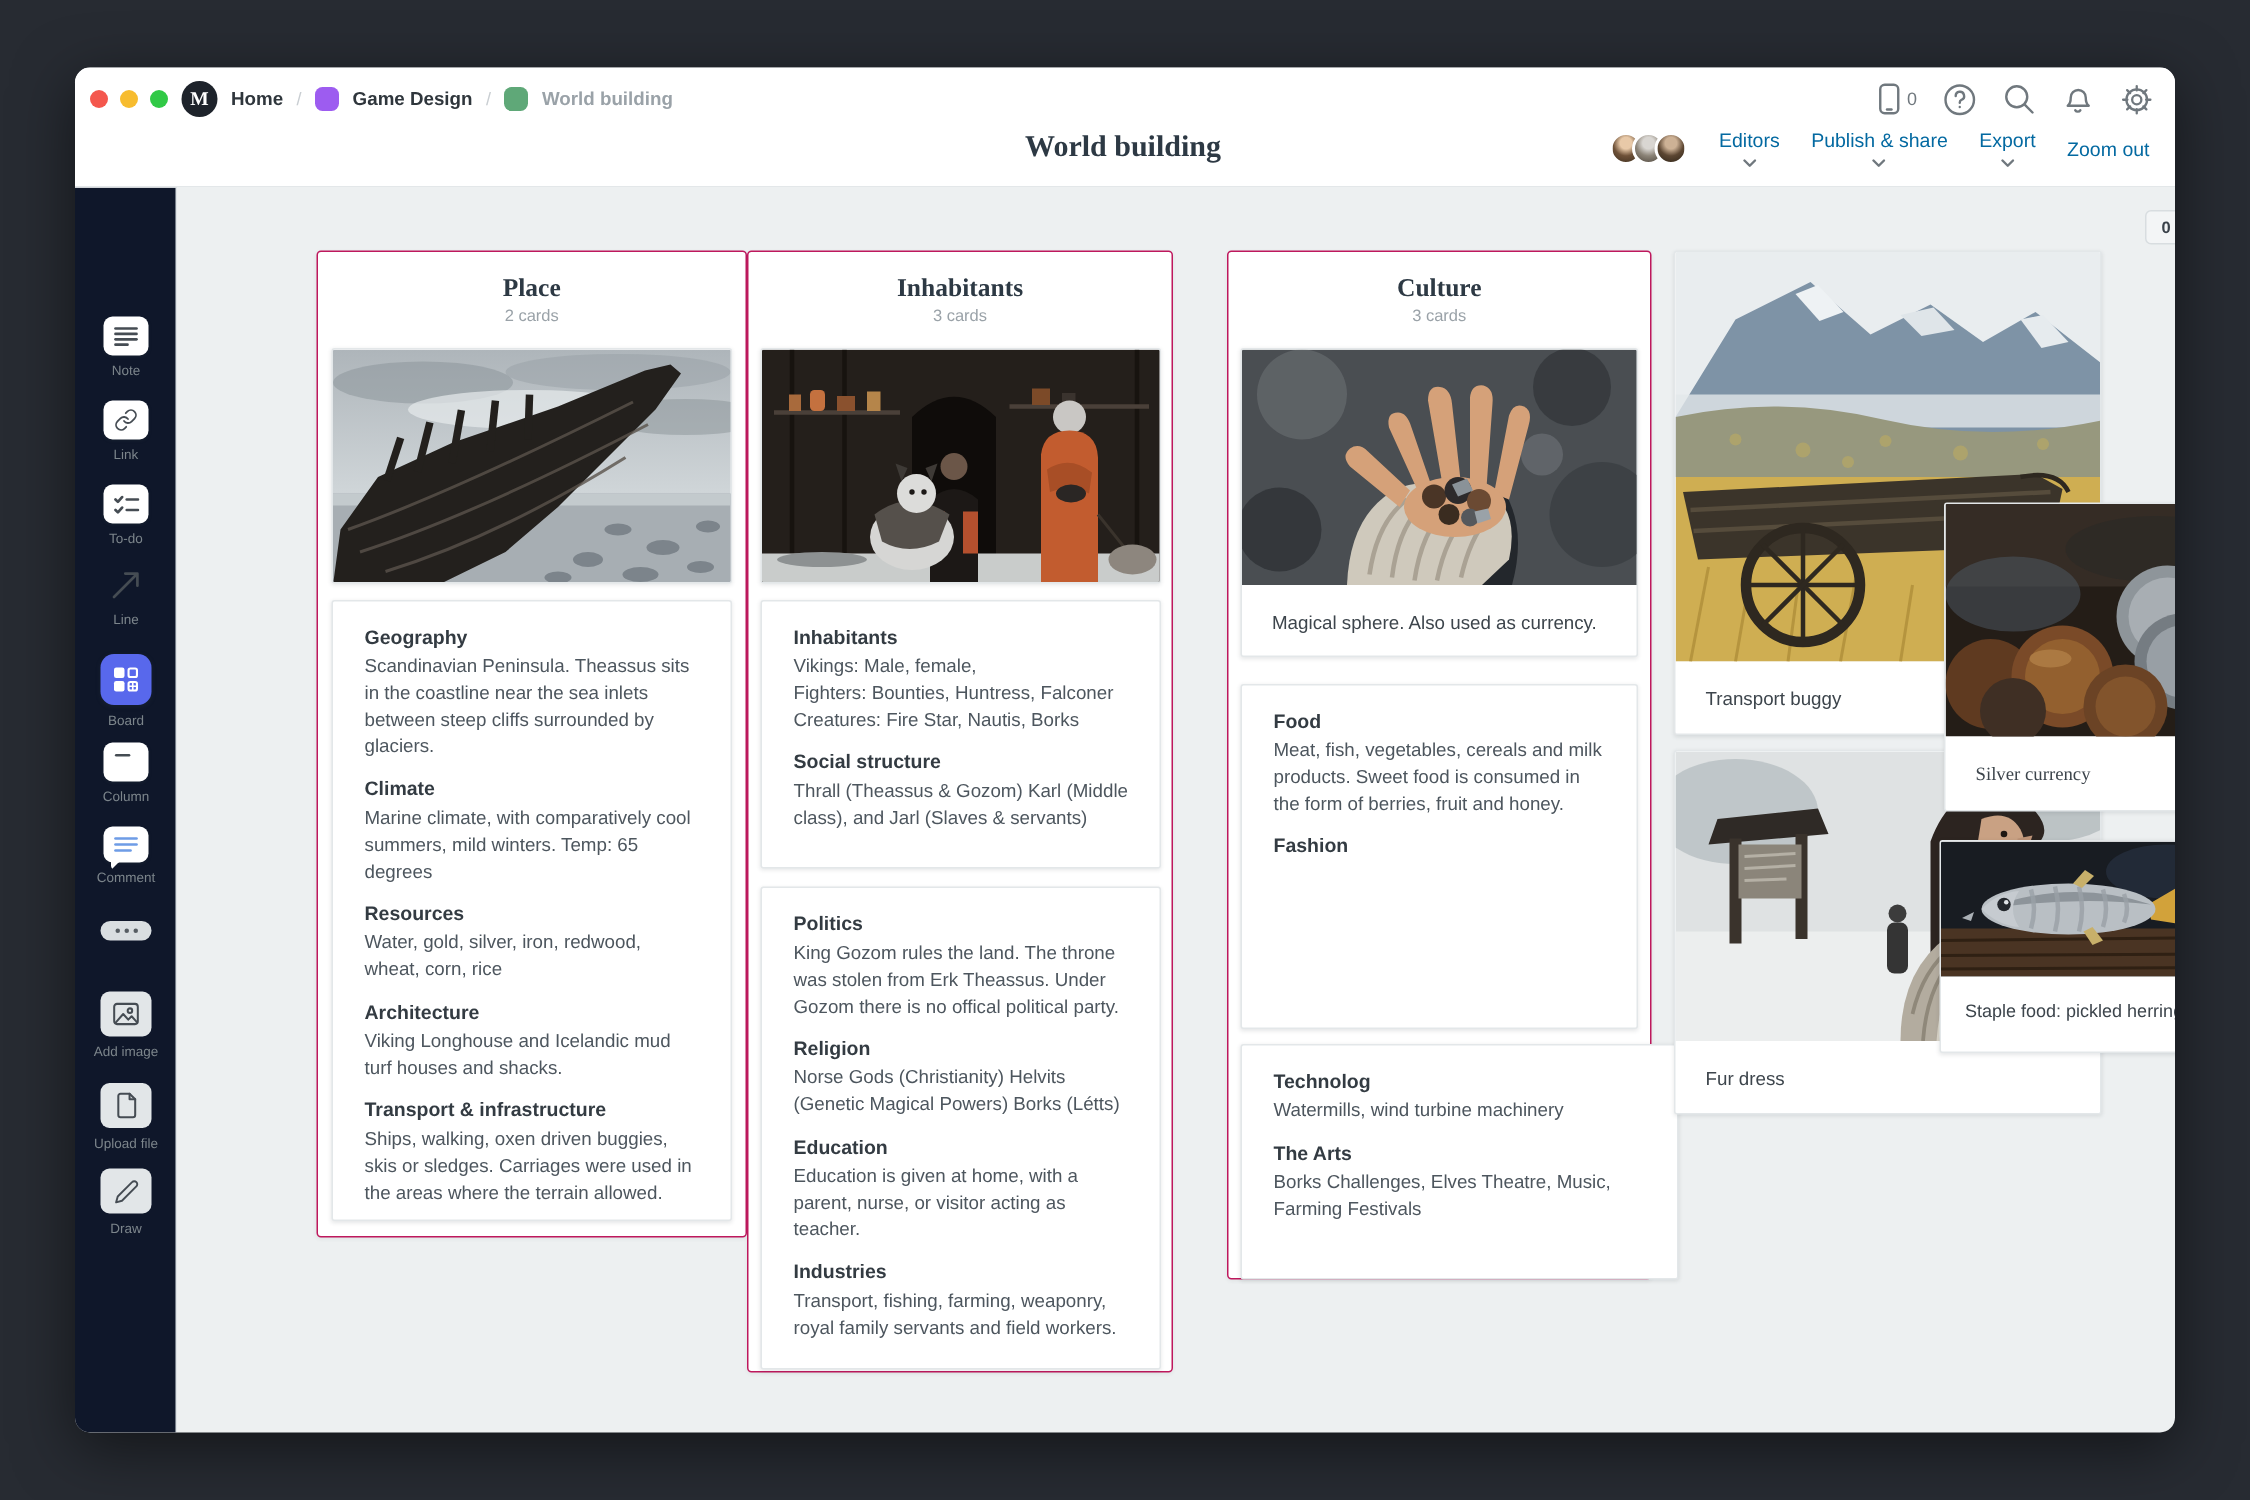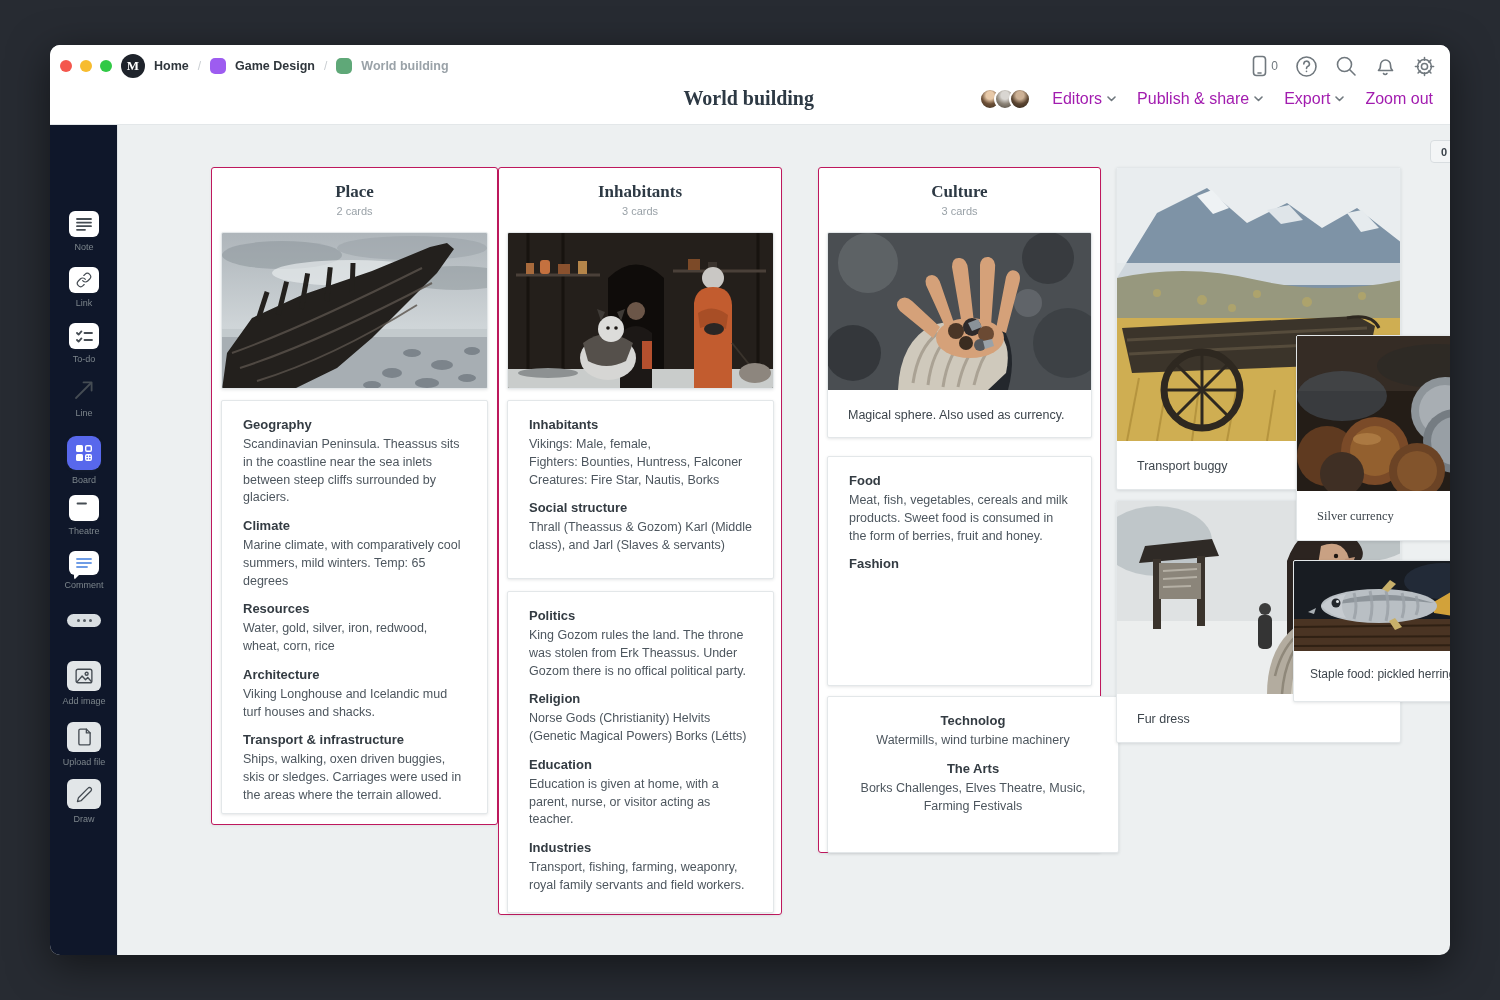--- a/index.html
+++ b/index.html
@@ -25,21 +25,21 @@
   .bsq { width:16px; height:16px; border-radius:5px; }
   .topicons { position:absolute; right:14px; top:9px; display:flex; align-items:center; gap:17px; height:24px; }
   .ticon { display:flex; align-items:center; gap:4px; color:#70787e; cursor:pointer; }
   .devcount { font-size:12px; color:#70787e; }
   .boardtitle { position:absolute; left:50%; top:42px; transform:translateX(-51%);
                 font-family:"Liberation Serif", serif; font-weight:bold; font-size:20px; color:#2d3944; }
   .actions { position:absolute; right:17px; top:41px; display:flex; align-items:center; gap:21px; height:26px; }
   .avatars { display:flex; }
   .av { width:22px; height:22px; border-radius:50%; border:2px solid #fff; margin-left:-7px; }
   .av:first-child { margin-left:0; }
-  .actbtn { display:flex; align-items:center; gap:5px; font-size:16px; color:#a21caf; cursor:pointer; }
+  .actbtn { display:flex; align-items:center; gap:5px; font-size:13px; color:#0369a1; cursor:pointer;flex-direction:column; }
 
   
   .sidebar { position:absolute; left:0; top:80px; width:68px; height:830px;
              background:#0f172a; border-right:1px solid #dee3e6; z-index:40; }
   .tool { position:absolute; left:0; width:68px; display:flex; flex-direction:column; align-items:center; cursor:pointer; }
   .tile { width:30px; height:26px; background:#fff; border-radius:6px;
           box-shadow:0 1px 2px rgba(40,50,60,.25); display:flex; align-items:center; justify-content:center; }
   .tile.gray { width:34px; height:30px; background:#e2e6e8; box-shadow:none; }
   .tile.blue { width:34px; height:34px; background:#5868ec; border-radius:9px; box-shadow:0 1px 3px rgba(40,50,60,.3); }
   .tile.bare { background:transparent; box-shadow:none; }
@@ -229,21 +229,21 @@
         </span>
       <span class="tlabel">Board</span>
     </div>
 
     <div class="tool" style="top:370px">
       <span class="tile">
           <svg class="tic" width="16" height="14" viewBox="0 0 16 14">
         <line x1="1.5" y1="2.5" x2="10" y2="2.5"></line>
           </svg>
         </span>
-      <span class="tlabel">Theatre</span>
+      <span class="tlabel">Column</span>
     </div>
 
     <div class="tool" style="top:426px">
       <span class="bubble">
           <svg width="16" height="12" viewBox="0 0 16 12" style="stroke:#6e9ce6; stroke-width:1.8; stroke-linecap:round;">
         <line x1="1" y1="2" x2="15" y2="2"></line>
             <line x1="1" y1="6" x2="15" y2="6"></line>
             <line x1="1" y1="10" x2="11" y2="10"></line>
           </svg>
         </span>
@@ -469,21 +469,21 @@
               <path d="M155 108 l9-2 2 7 -9 3z" fill="#9aa2a8"></path>
             </g>
         </svg>
         <div class="caption">Magical sphere. Also used as currency.</div>
       </div>
       <div class="card note" style="left:8px; top:288px; width:265px; height:230px;">
         <div class="sec-h">Food</div>
         <div class="sec-b">Meat, fish, vegetables, cereals and milk products. Sweet food is consumed in the form of berries, fruit and honey.</div>
         <div class="sec-h">Fashion</div>
       </div>
-      <div class="card note" style="left:8px; top:528px; width:292px; height:157px;text-align:center;">
+      <div class="card note" style="left:8px; top:528px; width:292px; height:157px;">
         <div class="sec-h">Technolog</div>
         <div class="sec-b">Watermills, wind turbine machinery</div>
         <div class="sec-h">The Arts</div>
         <div class="sec-b">Borks Challenges, Elves Theatre, Music, Farming Festivals</div>
       </div>
     </div>
 
     <div class="cv card" style="left:998px; top:42px; width:285px; height:323px; z-index:1;">
       <svg width="285" height="273" viewBox="0 0 285 273">
         <rect width="285" height="273" fill="#e9edef"></rect>

